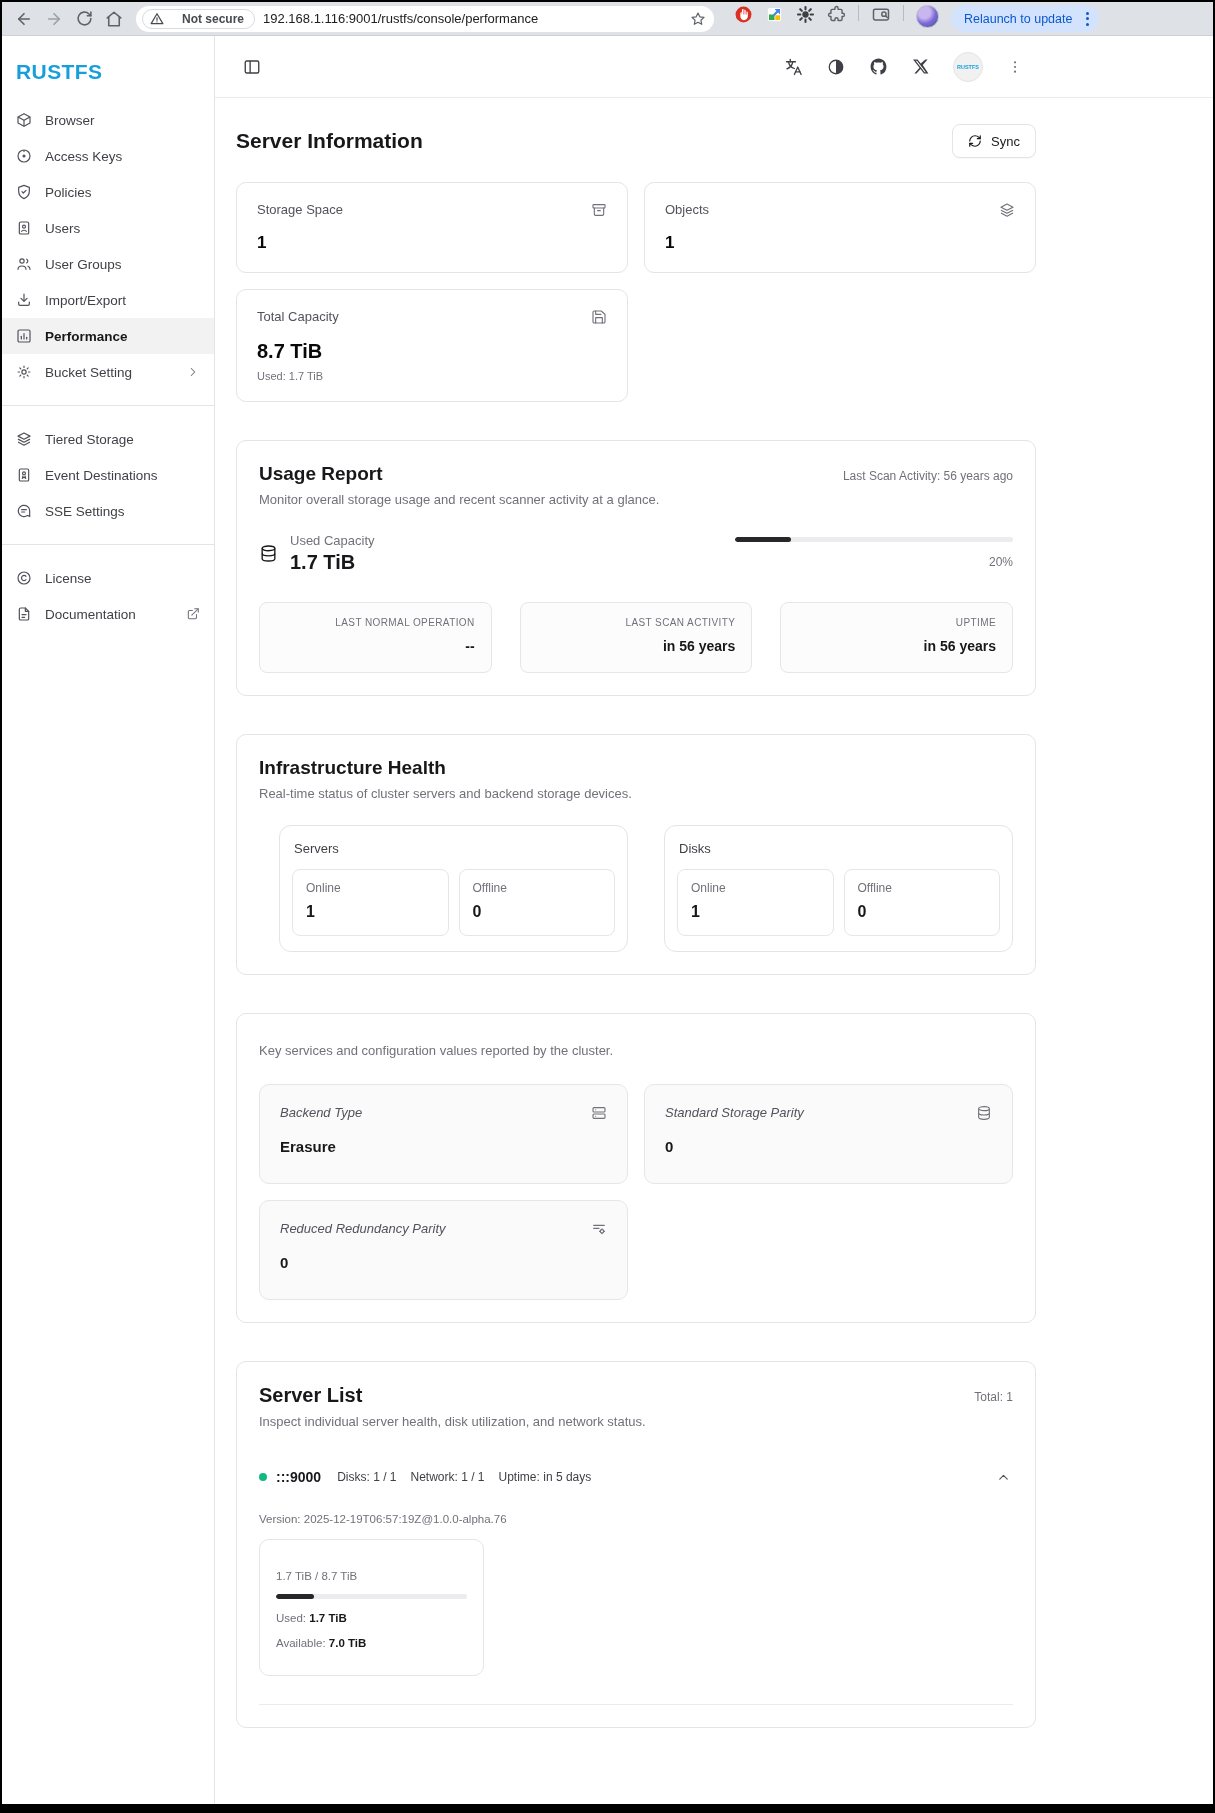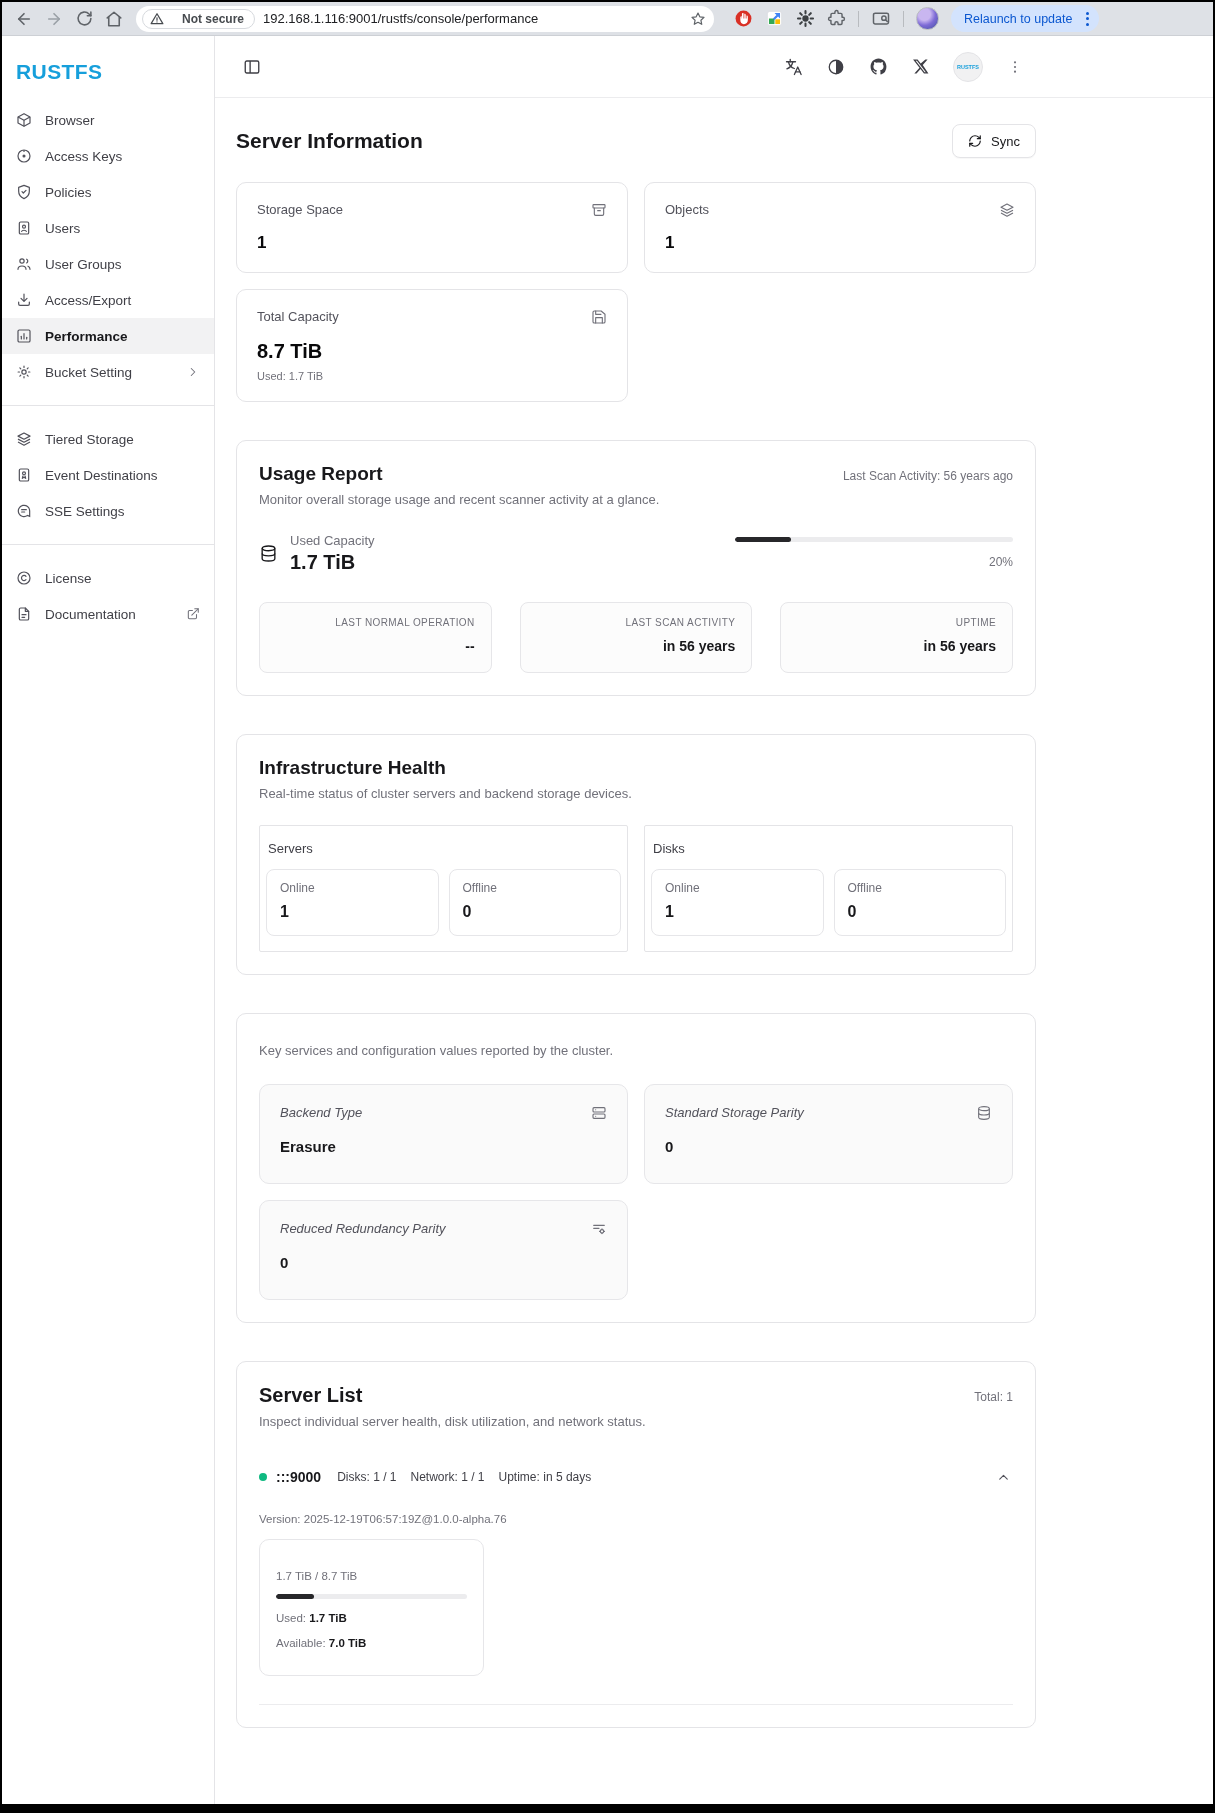--- a/index.html
+++ b/index.html
@@ -24,21 +24,21 @@
   .urlbar {
     flex: 1; max-width: 578px; height: 26px; background: #fff; border-radius: 13px;
     display: flex; align-items: center; padding: 0 8px 0 6px; gap: 8px; margin: 0 4px;
   }
   .secure-chip {
     display:flex; align-items:center; gap:18px; color:#474b4f; font-size:12px; font-weight:700;
     border:1px solid #d7dade; border-radius:11px; padding:2px 10px 2px 7px; flex:none;
   }
   .url-text { font-size:13px; color:#202124; flex:1; white-space:nowrap; overflow:hidden; }
   .star { color:#5f6368; flex:none; }
-  .ext-row { display:flex; align-items:center; gap:12px; margin-left:10px; }
+  .ext-row { display:flex; gap:12px; margin-left:10px; }
   .vsep { width:1px; height:16px; background:#b8bbbf; }
   .avatar-chrome { width:23px; height:23px; border-radius:50%;
     background: radial-gradient(circle at 35% 30%, #c9b6f0 0 30%, #7e6bd6 55%, #3f4e9e 100%); border:1px solid #b9bcc0; }
   .relaunch {
     height: 27px; background:#d3e3fd; color:#0b57d0; border-radius: 14px;
     display:flex; align-items:center; gap:10px; padding:0 6px 0 13px;
     font-size:12.5px; font-weight:400; white-space:nowrap;
   }
   .relaunch .dots { display:flex; flex-direction:column; gap:2.5px; padding:0 4px; }
   .relaunch .dots i { width:3px; height:3px; border-radius:50%; background:#0b57d0; }
@@ -103,21 +103,21 @@
   .prog-track { height: 5px; background:#ececee; border-radius: 3px; overflow:hidden; }
   .prog-fill { height: 100%; background:#27272a; border-radius: 3px; }
   .prog-pct { text-align:right; font-size: 12px; color:#71717a; margin-top: 13px; }
   .stats3 { display:grid; grid-template-columns: 1fr 1fr 1fr; gap: 28px; margin-top: 28px; text-align: right; }
   .stat-box { border:1px solid #e6e6e9; border-radius: 8px; background:#fcfcfc; padding: 14px 16px 18px; }
   .stat-label { font-size: 10px; letter-spacing: .4px; color:#71717a; }
   .stat-value { font-size: 14px; font-weight: 700; margin-top: 10px; }
 
   
   .panels { display:grid; grid-template-columns: 1fr 1fr; gap: 16px; margin-top: 24px; }
-  .panel { border:1px solid #e4e4e7; border-radius: 2px; padding: 15px 6px; }
+  .panel { border:1px solid #e4e4e7; border-radius: 12px; padding: 15px 12px; margin-left: 20px; }
   .panel-label { font-size: 13px; color:#3f3f46; padding-left:2px; }
   .panel-grid { display:grid; grid-template-columns: 1fr 1fr; gap: 10px; margin-top: 13px; }
   .mini-card { border:1px solid #e6e6e9; border-radius: 8px; background:#fff; padding: 11px 13px 14px; }
   .mini-label { font-size: 12px; color:#71717a; }
   .mini-value { font-size: 16px; font-weight: 700; margin-top: 8px; }
 
   
   .bk-grid { display:grid; grid-template-columns: 1fr 1fr; gap: 16px; margin-top: 26px; }
   .bk-card { border:1px solid #e6e6e9; border-radius: 10px; background:#fafafa; padding: 20px; min-height: 100px; }
   .bk-head { display:flex; align-items:flex-start; justify-content:space-between; color:#52525b; font-size:13px;font-style:italic; }
@@ -289,21 +289,21 @@
       <span class="lbl">User Groups</span>
     </div>
     <div class="side-item">
       <span class="ic">
           <svg width="16" height="16" viewBox="0 0 24 24" fill="none" stroke="currentColor" stroke-width="1.8" stroke-linecap="round" stroke-linejoin="round">
             <path d="M12 3v10"></path>
             <path d="M7.5 9.5L12 14l4.5-4.5"></path>
             <path d="M4 15v3a2 2 0 002 2h12a2 2 0 002-2v-3"></path>
           </svg>
         </span>
-      <span class="lbl">Access/Export</span>
+      <span class="lbl">Import/Export</span>
     </div>
     <div class="side-item active">
       <span class="ic">
           <svg width="16" height="16" viewBox="0 0 24 24" fill="none" stroke="currentColor" stroke-width="1.8" stroke-linecap="round" stroke-linejoin="round">
             <rect x="3" y="3" width="18" height="18" rx="2"></rect>
             <path d="M8 16.5v-4"></path>
             <path d="M12 16.5v-8"></path>
             <path d="M16 16.5v-2.5"></path>
           </svg>
         </span>

